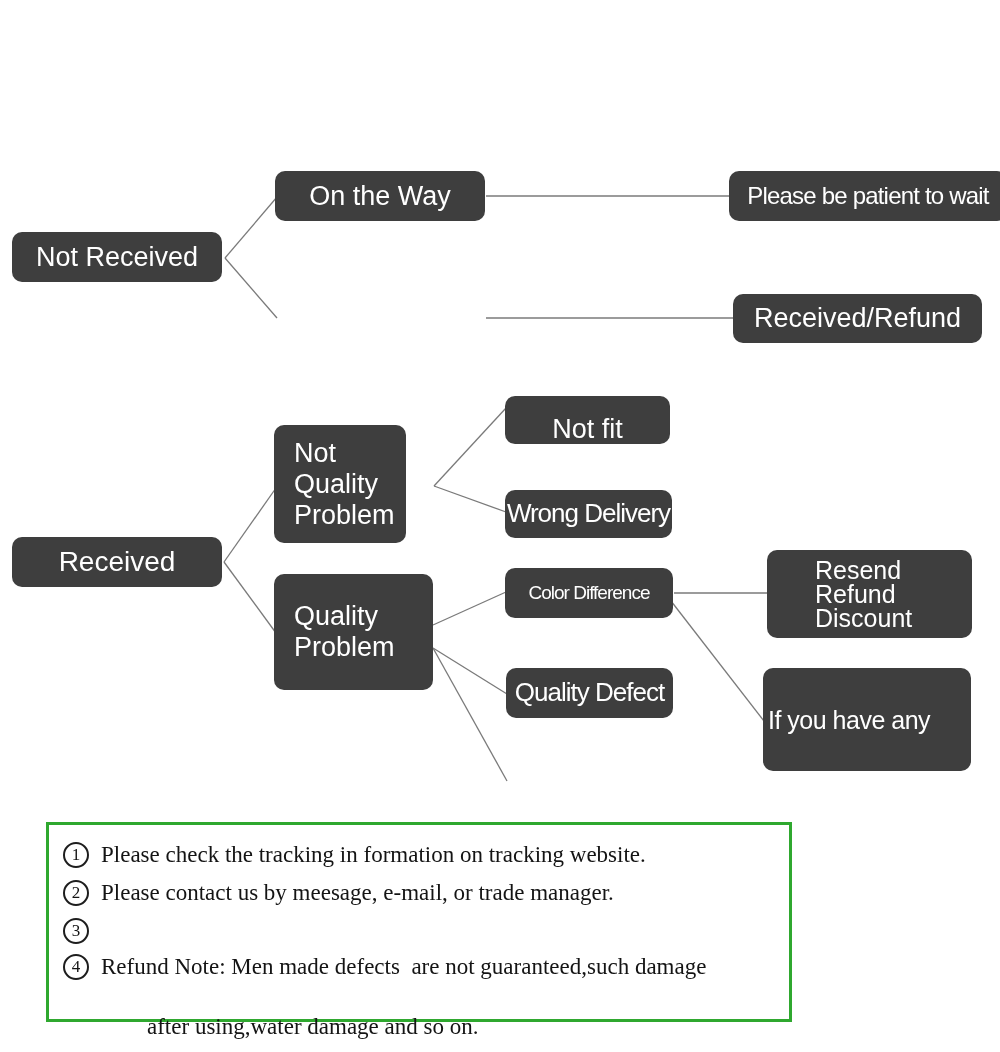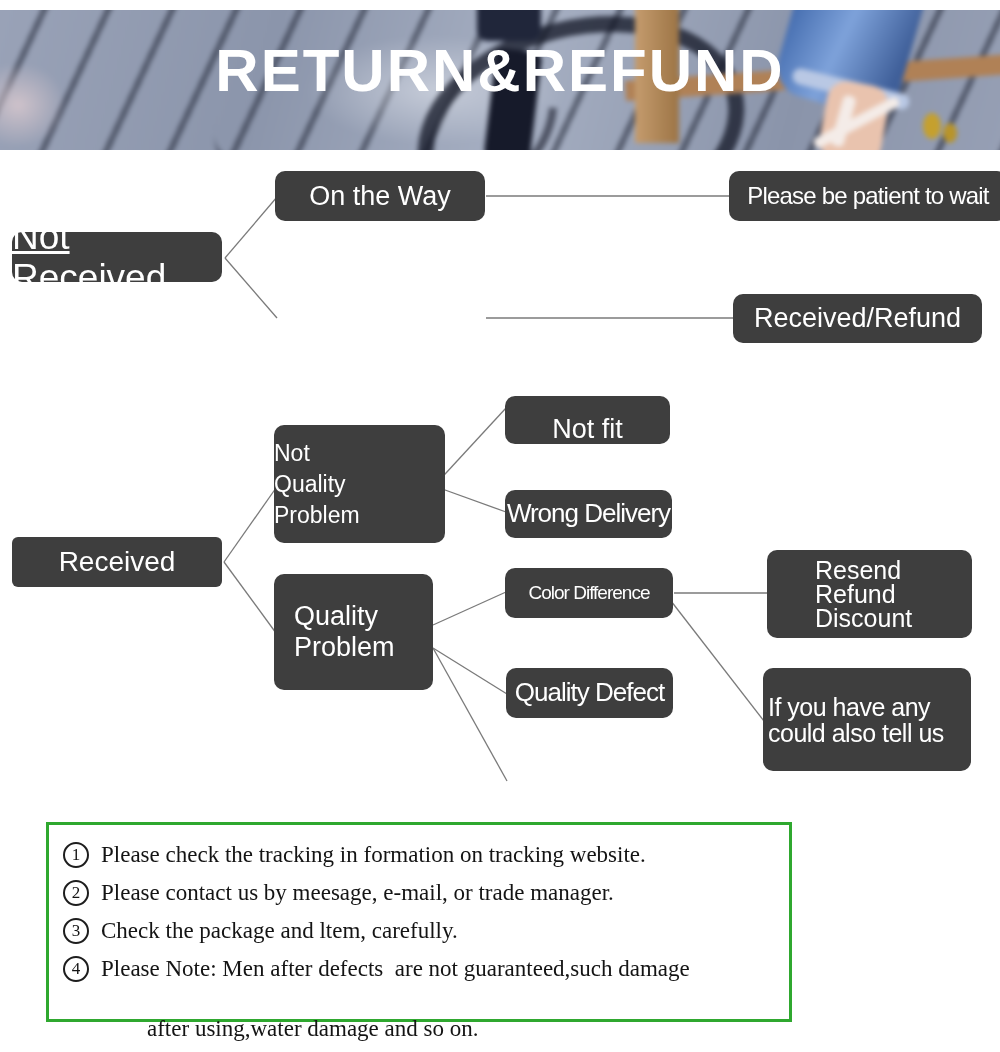--- a/index.html
+++ b/index.html
@@ -40,29 +40,29 @@
   .leaf-1{position:absolute;left:938px;top:118px;width:18px;height:26px;background:#c5a02e;border-radius:50%;}
   .leaf-2{position:absolute;left:958px;top:128px;width:14px;height:20px;background:#b8942a;border-radius:50%;}
   .hero-title{position:absolute;left:0;right:0;top:26px;text-align:center;color:#ffffff;
      font-weight:700;font-size:60px;letter-spacing:2px;font-family:"Liberation Sans",sans-serif;}
 
   
   .connectors{position:absolute;left:0;top:0;width:1000px;height:1052px;pointer-events:none;}
   .connectors line{stroke:#7a7a7a;stroke-width:1.3;}
   .node{position:absolute;background:#3e3e3e;border-radius:10px;color:#ffffff;display:flex;
      align-items:center;justify-content:center;box-sizing:border-box;line-height:1.12;}
-  #not-received{left:12px;top:232px;width:210px;height:50px;font-size:37px;text-decoration:underline;}
+  #not-received{left:12px;top:232px;width:210px;height:50px;font-size:27px;}
   #on-the-way{left:275px;top:171px;width:210px;height:50px;font-size:27px;}
   #please-wait{left:729px;top:171px;width:278px;height:50px;font-size:24px;letter-spacing:-0.8px;}
   #received-lost{left:275px;top:294px;width:210px;height:49px;font-size:26px;}
   #received-lost .bold-part{font-size:30px;font-weight:700;}
   #received-refund{left:733px;top:294px;width:249px;height:49px;font-size:27px;}
-  #received{left:12px;top:537px;width:210px;height:50px;font-size:28px;border-radius:6px;}
-  #not-quality-problem{left:274px;top:425px;width:171px;height:118px;font-size:23px;
-     justify-content:flex-start;}
+  #received{left:12px;top:537px;width:210px;height:50px;font-size:28px;}
+  #not-quality-problem{left:274px;top:425px;width:132px;height:118px;font-size:27px;
+     justify-content:flex-start;padding-left:20px;}
   #quality-problem{left:274px;top:574px;width:159px;height:116px;font-size:27px;
      justify-content:flex-start;padding-left:20px;}
   #not-fit{left:505px;top:396px;width:165px;height:48px;font-size:27px;align-items:flex-end;}
   #wrong-delivery{left:505px;top:490px;width:167px;height:48px;font-size:26px;letter-spacing:-1px;}
   #color-difference{left:505px;top:568px;width:168px;height:50px;font-size:19px;letter-spacing:-1px;}
   #quality-defect{left:506px;top:668px;width:167px;height:50px;font-size:26px;letter-spacing:-1px;}
   #damage{left:506px;top:758px;width:167px;height:49px;font-size:28px;}
   #resend{left:767px;top:550px;width:205px;height:88px;font-size:25px;
      justify-content:flex-start;padding-left:48px;line-height:24px;}
   #if-any{left:763px;top:668px;width:208px;height:103px;font-size:25px;letter-spacing:-0.5px;
@@ -78,42 +78,20 @@
   .note-num{flex:0 0 auto;width:26px;height:26px;border:2px solid #1d1d1d;border-radius:50%;
      display:flex;align-items:center;justify-content:center;font-size:17px;margin-right:12px;margin-top:2px;
      box-sizing:border-box;}
   .note-text{font-size:23px;line-height:30px;white-space:pre-wrap;}
 </style>
 </head>
 <body>
 
 <div class="page">
 
-  <div class="hero">
-    <div class="photo">
-      <div class="planks"></div>
-      <div class="plank-lines"></div>
-      <div class="patch-light"></div>
-      <div class="patch-pink"></div>
-      <div class="cable"></div>
-      <div class="tire"></div>
-      <div class="pump"></div>
-      <div class="pump-top"></div>
-      <div class="beam-h"></div>
-      <div class="post"></div>
-      <div class="leg"></div>
-      <div class="leg-fray"></div>
-      <div class="ankle"></div>
-      <div class="strap-a"></div>
-      <div class="strap-b"></div>
-      <div class="leaf-1"></div>
-      <div class="leaf-2"></div>
-    </div>
-    <div class="hero-title">RETURN&amp;REFUND</div>
-  </div>
 
   <svg class="connectors" viewBox="0 0 1000 1052" xmlns="http://www.w3.org/2000/svg">
     <line x1="225" y1="258" x2="277" y2="197"></line>
     <line x1="225" y1="258" x2="277" y2="318"></line>
     <line x1="486" y1="196" x2="729" y2="196"></line>
     <line x1="486" y1="318" x2="733" y2="318"></line>
     <line x1="224" y1="562" x2="276" y2="488"></line>
     <line x1="224" y1="562" x2="276" y2="633"></line>
     <line x1="434" y1="486" x2="506" y2="408"></line>
     <line x1="434" y1="486" x2="506" y2="512"></line>
@@ -181,38 +159,36 @@
     <span class="multiline">
       <div>Resend</div>
       <div>Refund</div>
       <div>Discount</div>
     </span>
   </div>
 
   <div class="node" id="if-any">
     <span class="multiline">
       <div>If you have any</div>
-      <div>could also tell us</div>
     </span>
   </div>
 
   <div class="notes">
     <div class="note-row">
       <span class="note-num">1</span>
       <span class="note-text">Please check the tracking in formation on tracking website.</span>
     </div>
     <div class="note-row">
       <span class="note-num">2</span>
       <span class="note-text">Please contact us by meesage, e-mail, or trade manager.</span>
     </div>
     <div class="note-row">
       <span class="note-num">3</span>
-      <span class="note-text">Check the package and ltem, carefully.</span>
     </div>
     <div class="note-row">
       <span class="note-num">4</span>
-      <span class="note-text"><span>Please Note: Men after defects  are not guaranteed,such damage</span><br>
+      <span class="note-text"><span>Refund Note: Men made defects  are not guaranteed,such damage</span><br>
         <span>after using,water damage and so on.</span>
       </span>
     </div>
   </div>
 
 </div>
 
 </body></html>

